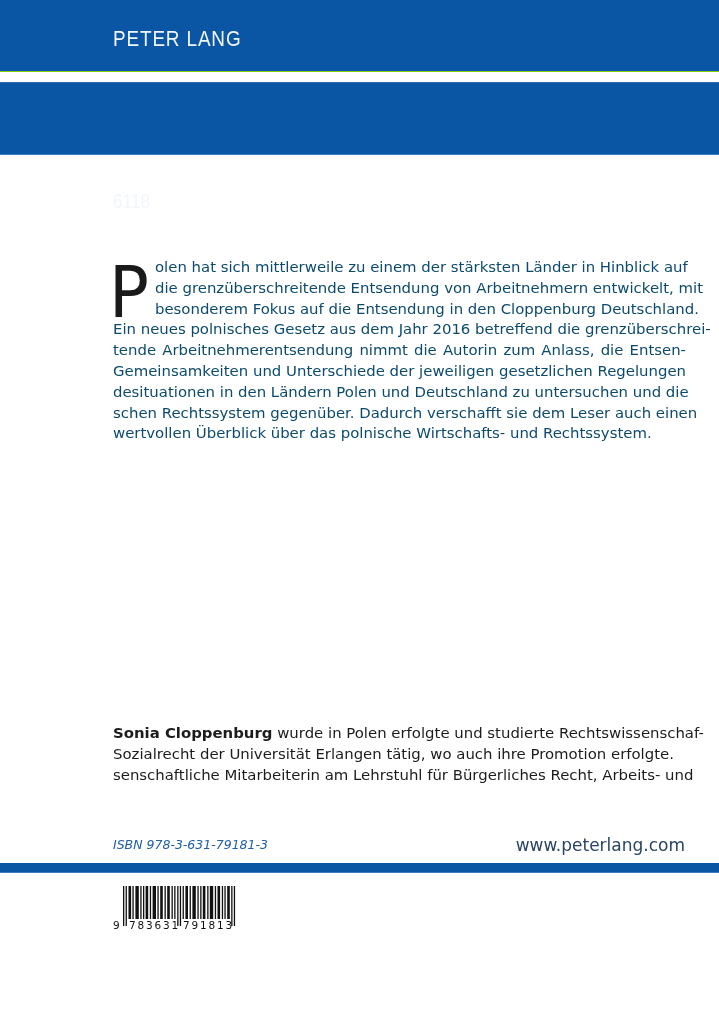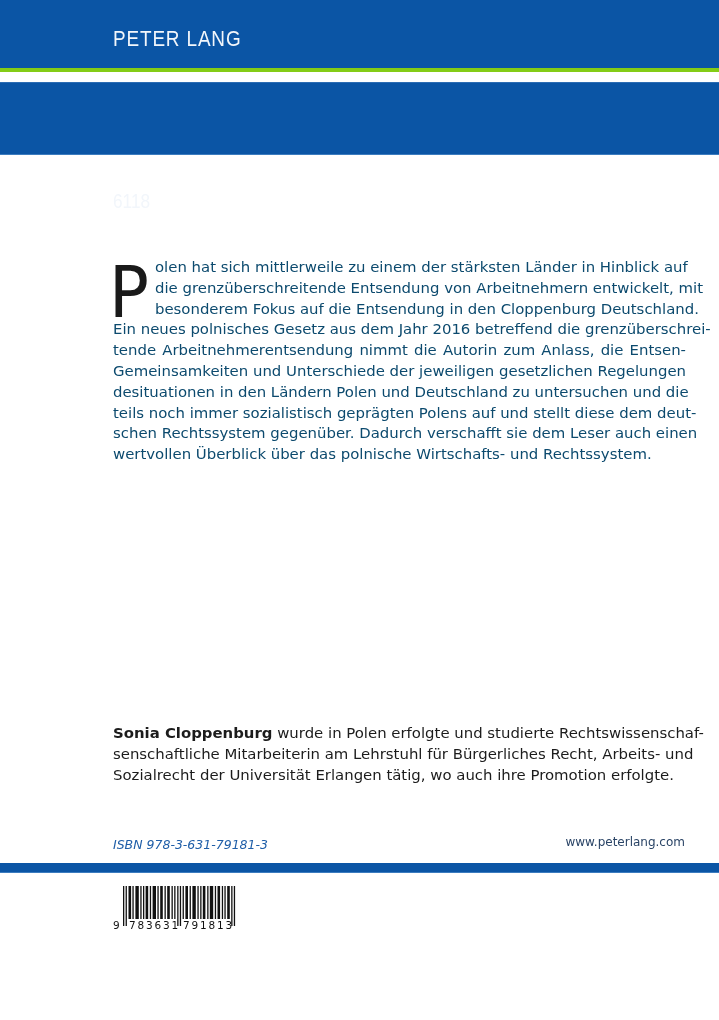--- a/index.html
+++ b/index.html
@@ -1,20 +1,20 @@
 <!DOCTYPE html>
 <html><head>
   <meta charset="utf-8">
   <style>
     * { margin: 0; padding: 0; box-sizing: border-box; }
     html, body { width: 719px; height: 1020px; background: #ffffff; overflow: hidden; }
     body { position: relative; font-family: "DejaVu Sans", sans-serif; color: #1a1a1a; }
 
     .band { position: absolute; left: 0; width: 719px; background: #0b55a5; }
-    .band-top { top: 0; height: 72px; border-bottom: 4px solid #84cc16; }
+    .band-top { top: 0; height: 72px; border-bottom: 1px solid #84cc16; }
     .band-series { top: 82px; height: 73px; border-top: 1px solid #2c6cb3; border-bottom: 1px solid #3c7cbf; }
     .band-footer { top: 863px; height: 10px; background: #0b55a5; border-bottom: 1px solid #3c7cbf; }
 
     .publisher {
       position: absolute; left: 113px; top: 26px;
       font-family: "Liberation Sans", sans-serif;
       font-size: 22px; letter-spacing: 1px; color: #f2f6fb;
       transform: scaleX(0.86); transform-origin: left top;
       white-space: nowrap;
     }
@@ -52,21 +52,21 @@
     }
     .bio-line.last { text-align-last: left; }
     .author-name { font-weight: bold; }
 
     .isbn {
       position: absolute; left: 113px; top: 837px;
       font-size: 12.5px; color: #1f5ea8; white-space: nowrap; font-style: italic;
     }
     .website {
       position: absolute; right: 34px; top: 835px;
-      font-size: 12px; color: #2a4466; white-space: nowrap;
+      font-size: 17px; color: #2a4466; white-space: nowrap;
     }
 
     .barcode {
       position: absolute; left: 113px; top: 884px; width: 150px; height: 48px;
     }
     .barcode svg { display: block; }
   </style>
 </head>
 <body>
 
@@ -80,29 +80,28 @@
 
 <div class="blurb">
   <span class="drop-cap">P</span>
   <span class="blurb-line indent">olen hat sich mittlerweile zu einem der stärksten Länder in Hinblick auf</span>
   <span class="blurb-line indent">die grenzüberschreitende Entsendung von Arbeitnehmern entwickelt, mit</span>
   <span class="blurb-line indent">besonderem Fokus auf die Entsendung in den Cloppenburg Deutschland.</span>
   <span class="blurb-line">Ein neues polnisches Gesetz aus dem Jahr 2016 betreffend die grenzüberschrei-</span>
   <span class="blurb-line">tende Arbeitnehmerentsendung nimmt die Autorin zum Anlass, die Entsen-</span>
   <span class="blurb-line">Gemeinsamkeiten und Unterschiede der jeweiligen gesetzlichen Regelungen</span>
   <span class="blurb-line">desituationen in den Ländern Polen und Deutschland zu untersuchen und die</span>
-  <span class="blurb-line">teils noch immer sozialistisch geprägten Polens auf und stellt diese dem deut-</span>
   <span class="blurb-line">schen Rechtssystem gegenüber. Dadurch verschafft sie dem Leser auch einen</span>
   <span class="blurb-line last">wertvollen Überblick über das polnische Wirtschafts- und Rechtssystem.</span>
 </div>
 
 <div class="bio">
   <span class="bio-line"><span class="author-name">Sonia Cloppenburg</span><span> wurde in Polen erfolgte und studierte Rechtswissenschaf-</span></span>
+  <span class="bio-line last">Sozialrecht der Universität Erlangen tätig, wo auch ihre Promotion erfolgte.</span>
   <span class="bio-line">senschaftliche Mitarbeiterin am Lehrstuhl für Bürgerliches Recht, Arbeits- und</span>
-  <span class="bio-line last">Sozialrecht der Universität Erlangen tätig, wo auch ihre Promotion erfolgte.</span>
 </div>
 
 <div class="isbn">ISBN 978-3-631-79181-3</div>
 <div class="website">www.peterlang.com</div>
 
 <div class="band band-footer"></div>
 
 <div class="barcode">
   <svg width="150" height="48" viewBox="0 0 150 48" xmlns="http://www.w3.org/2000/svg">
     <g fill="#111">

